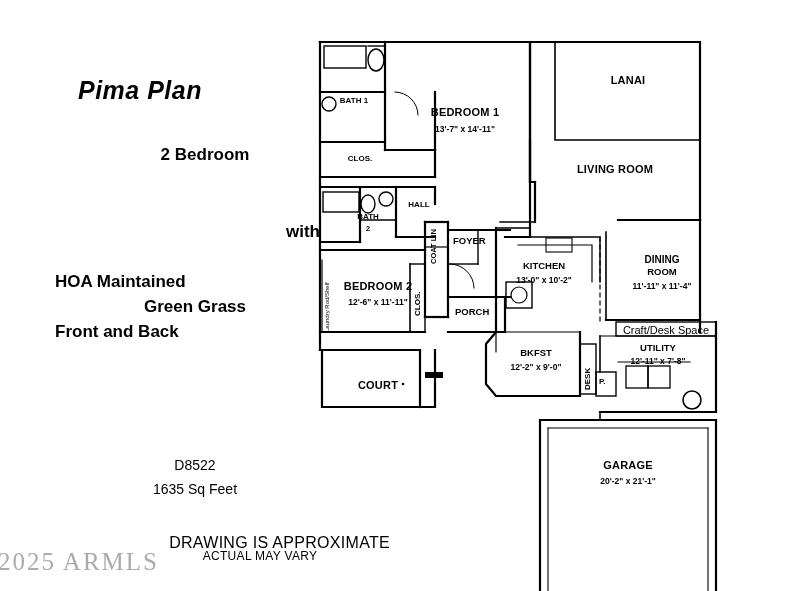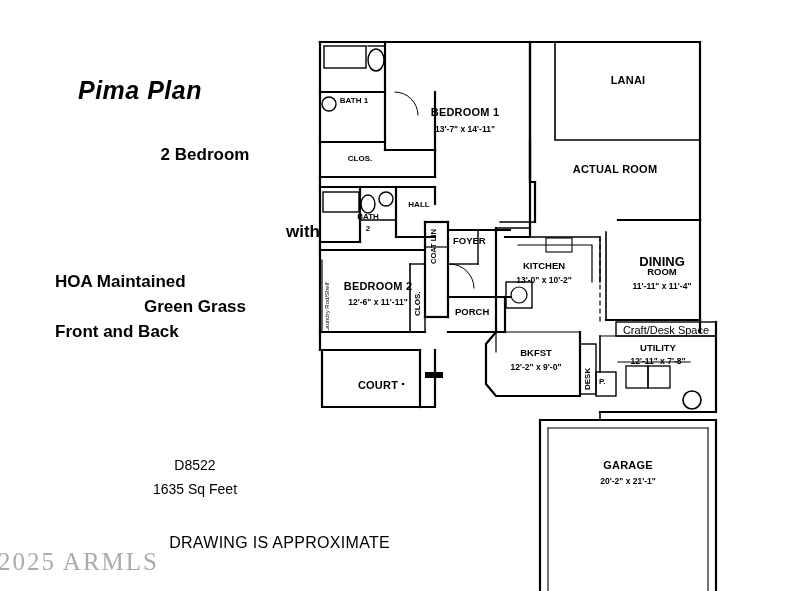--- a/index.html
+++ b/index.html
@@ -62,20 +62,21 @@
 
   <div class="abs" id="plan-title">Pima Plan</div>
   <div class="abs" id="bed-line">2 Bedroom</div>
   <div class="abs" id="with-line">with</div>
   <div class="abs" id="hoa1">HOA Maintained</div>
   <div class="abs" id="hoa2">Green Grass</div>
   <div class="abs" id="hoa3">Front and Back</div>
   <div class="abs" id="code-line">D8522</div>
   <div class="abs" id="sqft-line">1635 Sq Feet</div>
   <div class="abs" id="disc1">DRAWING IS APPROXIMATE</div>
+  <div class="abs" id="disc2">ACTUAL MAY VARY</div>
   <div class="abs" id="watermark">2025 ARMLS</div>
 
   <div class="abs" id="floorplan">
 
     <svg width="500" height="591" viewBox="0 0 500 591" xmlns="http://www.w3.org/2000/svg">
       <g fill="none" stroke="#000000" stroke-width="2.2" stroke-linecap="square">
 
         <path d="M20 10 L230 10 L230 205 L205 205"></path>
         <path d="M20 10 L20 318"></path>
 
@@ -217,35 +218,35 @@
     
     <div class="abs rlabel ctr" style="left:268px; top:42px; width:120px;">LANAI</div>
 
     <div class="abs rlabel ctr" style="left:105px; top:74px; width:120px;">BEDROOM 1</div>
     <div class="abs rdim ctr" style="left:105px; top:92px; width:120px;">13'-7" x 14'-11"</div>
 
     <div class="abs rsmall ctr" style="left:24px; top:64px; width:60px;">BATH 1</div>
 
     <div class="abs rsmall ctr" style="left:30px; top:122px; width:60px;">CLOS.</div>
 
-    <div class="abs rlabel ctr" style="left:250px; top:131px; width:130px;">ACTUAL ROOM</div>
+    <div class="abs rlabel ctr" style="left:250px; top:131px; width:130px;">LIVING ROOM</div>
 
     <div class="abs rsmall ctr" style="left:96px; top:168px; width:46px;">HALL</div>
 
     <div class="abs rsmall ctr" style="left:48px; top:180px; width:40px;">BATH</div>
     <div class="abs rsmall ctr" style="left:48px; top:192px; width:40px;">2</div>
 
     <div class="abs rsmall vertup" style="left:129px; top:186px; height:46px; font-size:7.5px;">COAT LIN</div>
 
     <div class="abs rsmall" style="left:153px; top:203px; font-size:9.5px;">FOYER</div>
 
     <div class="abs rsmall ctr" style="left:205px; top:228px; width:78px; font-size:9.5px;">KITCHEN</div>
     <div class="abs rdim ctr" style="left:200px; top:243px; width:88px;">13'-0" x 10'-2"</div>
 
-    <div class="abs rsmall ctr" style="left:320px; top:222px; width:84px; font-size:13px;">DINING</div>
+    <div class="abs rsmall ctr" style="left:320px; top:222px; width:84px; font-size:10px;">DINING</div>
     <div class="abs rsmall ctr" style="left:320px; top:234px; width:84px; font-size:9.5px;">ROOM</div>
     <div class="abs rdim ctr" style="left:314px; top:249px; width:96px;">11'-11" x 11'-4"</div>
 
     <div class="abs rlabel ctr" style="left:28px; top:248px; width:100px;">BEDROOM 2</div>
     <div class="abs rdim ctr" style="left:28px; top:265px; width:100px;">12'-6" x 11'-11"</div>
 
     <div class="abs rsmall vertup" style="left:113px; top:240px; height:44px; font-size:8px;">CLOS.</div>
 
     <div class="abs vertup" style="left:24px; top:230px; height:70px; font-size:6px;">Laundry Rod/Shelf</div>
 

